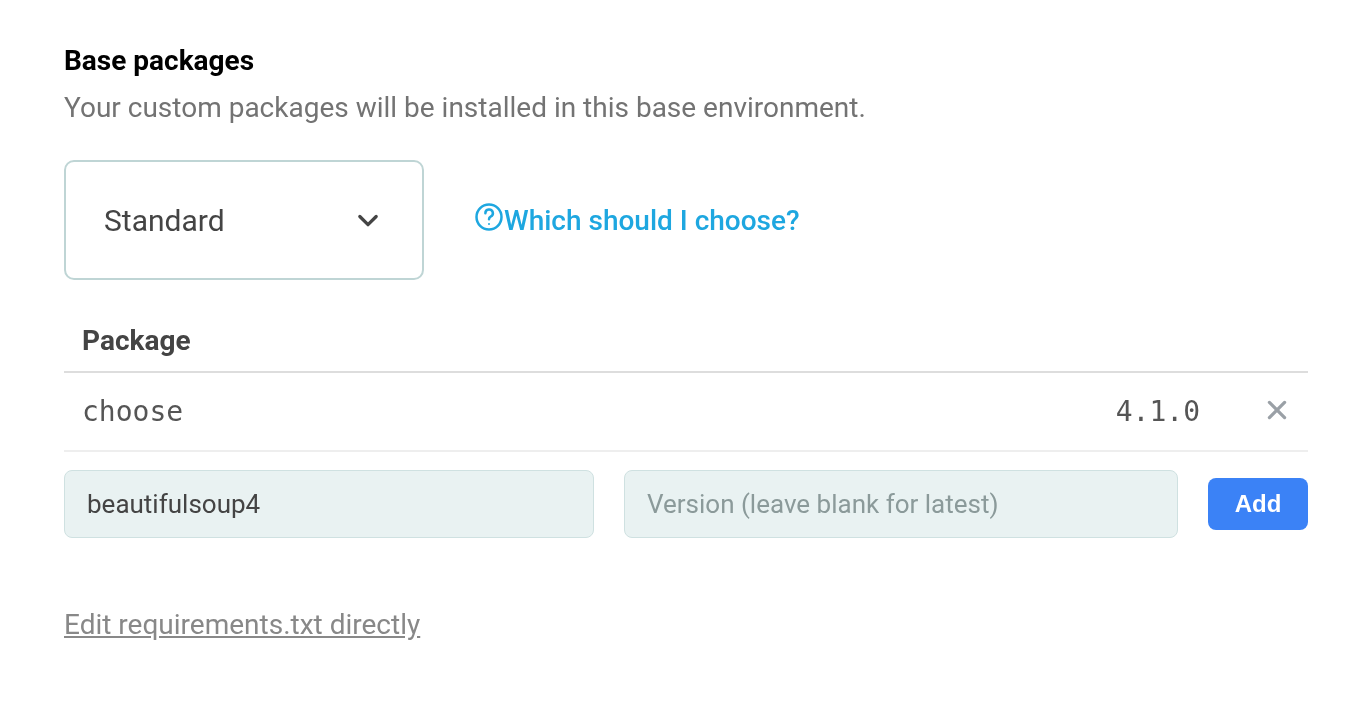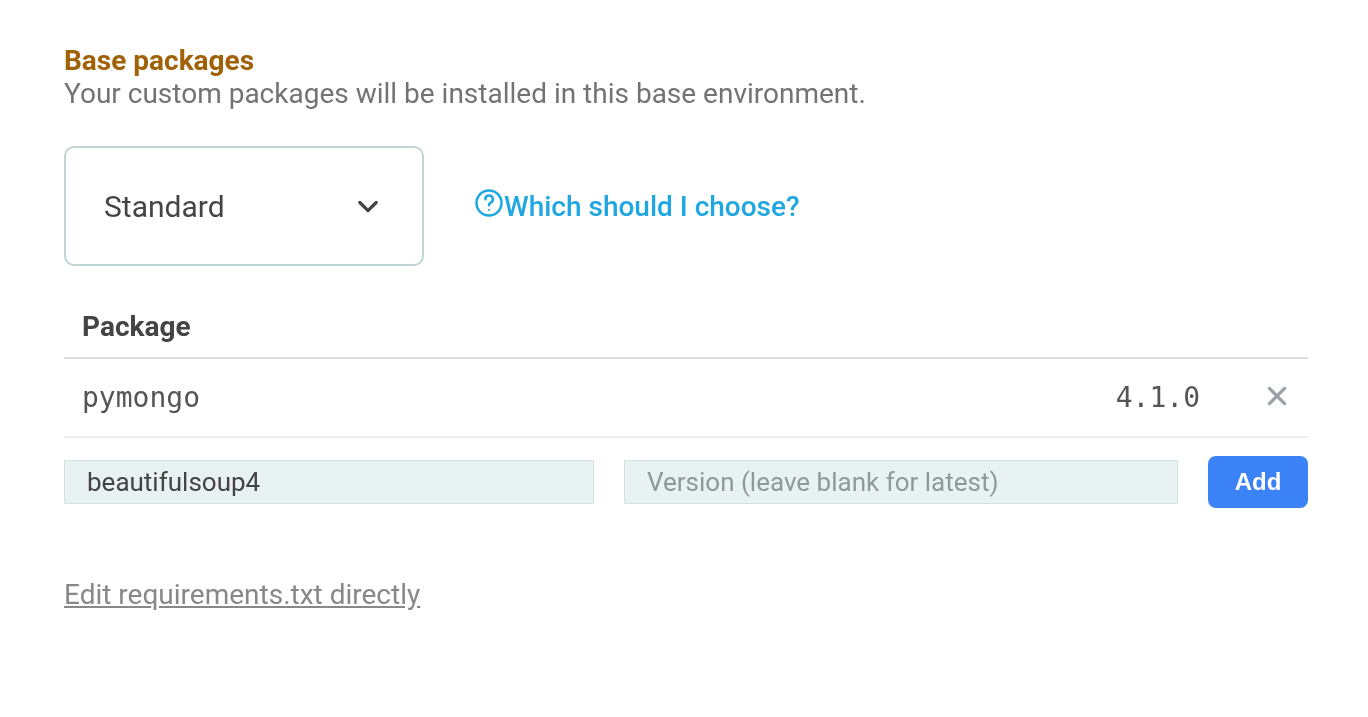--- a/index.html
+++ b/index.html
@@ -9,21 +9,22 @@
     font-family: -apple-system, BlinkMacSystemFont, "Segoe UI", Roboto, "Helvetica Neue", Arial, sans-serif;
     background: #fff;
     color: #444;
   }
   .container {
     padding: 44px 60px 0 64px;
   }
   .section-title {
     font-size: 28px;
     font-weight: 700;
-    color: #a16207;
+    color: #000000;
+    margin-bottom: 14px;
   }
   .section-sub {
     font-size: 28px;
     color: #737373;
     margin-bottom: 36px;
     font-weight: 400;
   }
   .row-select {
     display: flex;
     align-items: center;
@@ -99,24 +100,24 @@
   }
   .pkg-row .remove svg { width: 26px; height: 26px; }
   .add-row {
     display: grid;
     grid-template-columns: 530px 1fr 100px;
     align-items: center;
     gap: 30px;
     padding: 18px 0 0 0;
   }
   .add-row input[type="text"] {
-    height: 44px;
+    height: 68px;
     border: 1px solid #cfe1e1;
     background: #e9f2f2;
-    border-radius: 1px;
+    border-radius: 8px;
     padding: 0 22px;
     font-size: 26px;
     color: #444;
     outline: none;
     font-family: inherit;
   }
   .add-row input[type="text"]::placeholder {
     color: #8b9a9a;
   }
   .add-btn {
@@ -169,21 +170,21 @@
     </div>
   </div>
 
   <div class="pkg-table">
     <div class="pkg-head">
       <div class="col">Package</div>
       <div></div>
     </div>
 
     <div class="pkg-row">
-      <div class="pkg-name">pymongo</div>
+      <div class="pkg-name">choose</div>
       <div class="pkg-version">4.1.0</div>
       <div class="remove">
         <span>
           <svg viewBox="0 0 24 24" fill="none" stroke="#9aa0a6" stroke-width="3" stroke-linecap="round">
               <line x1="5" y1="5" x2="19" y2="19"></line>
               <line x1="19" y1="5" x2="5" y2="19"></line>
             </svg>
         </span>
       </div>
     </div>

